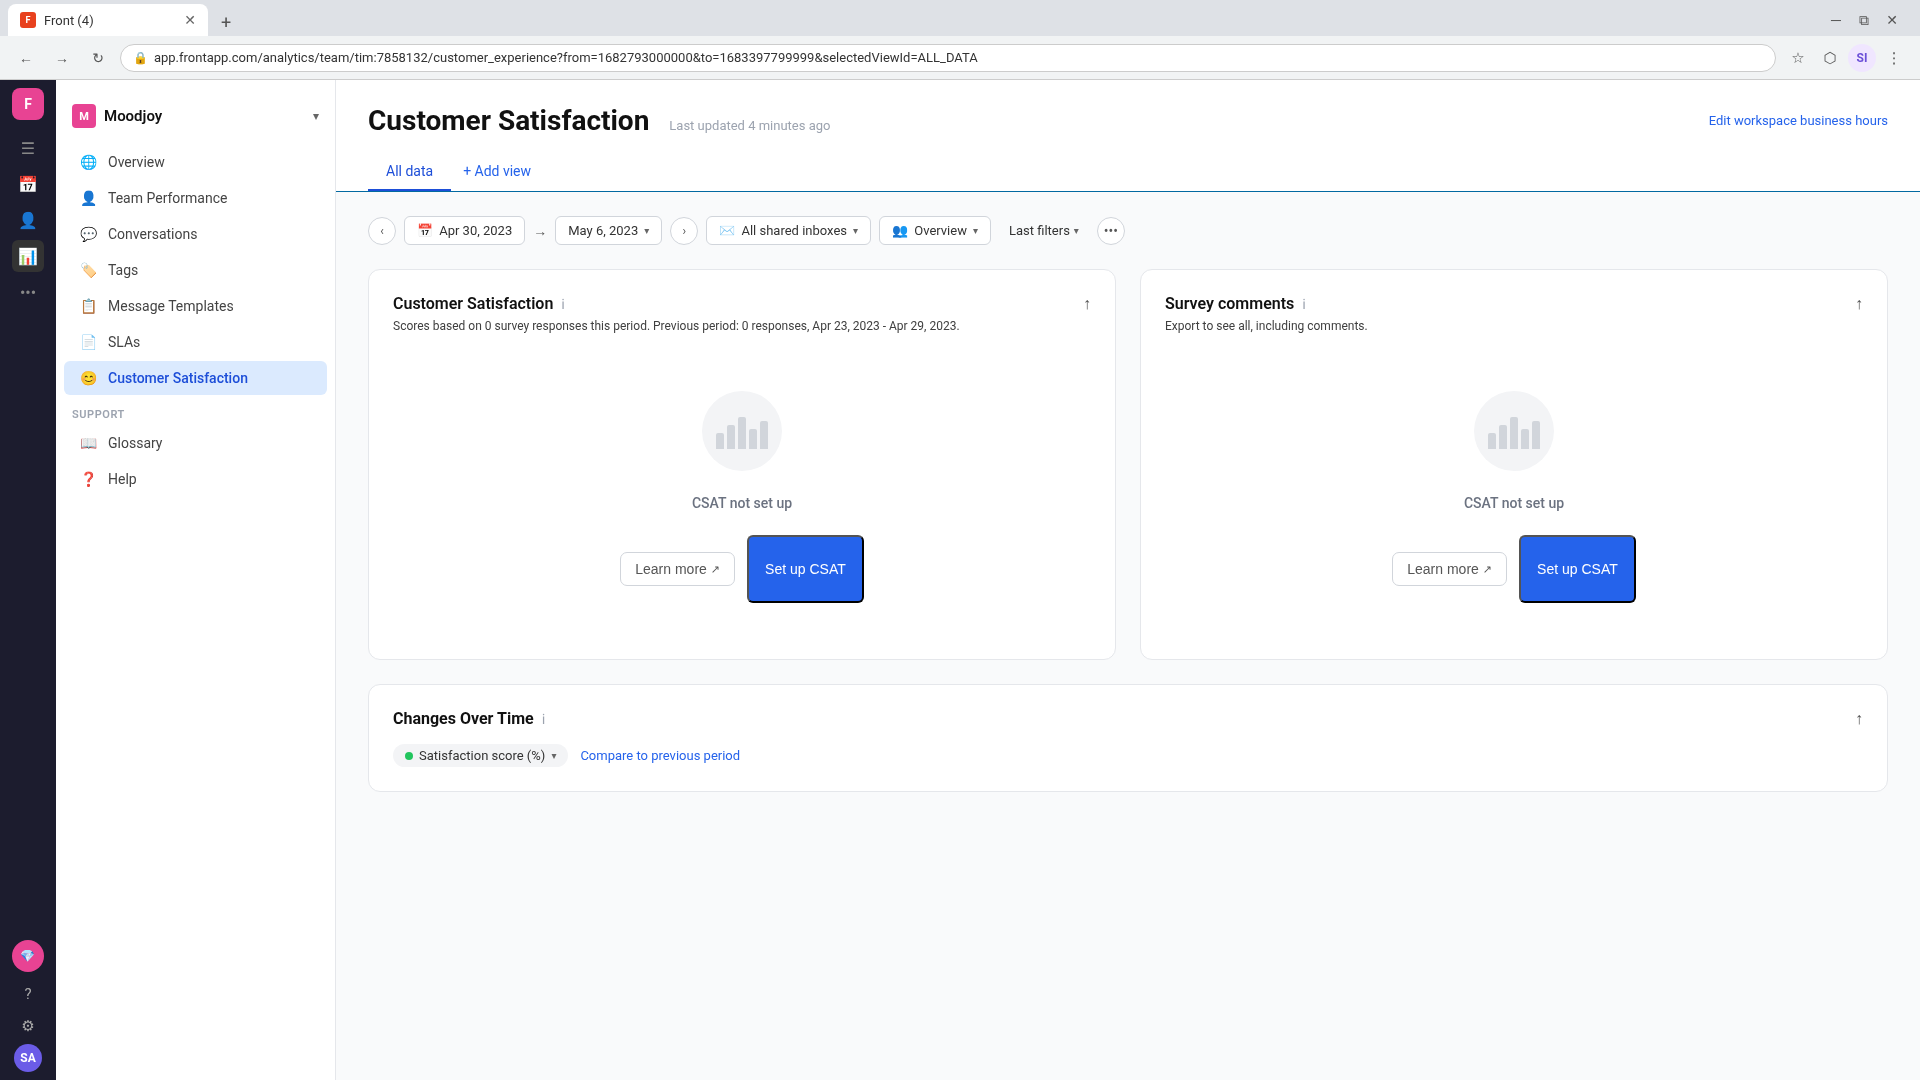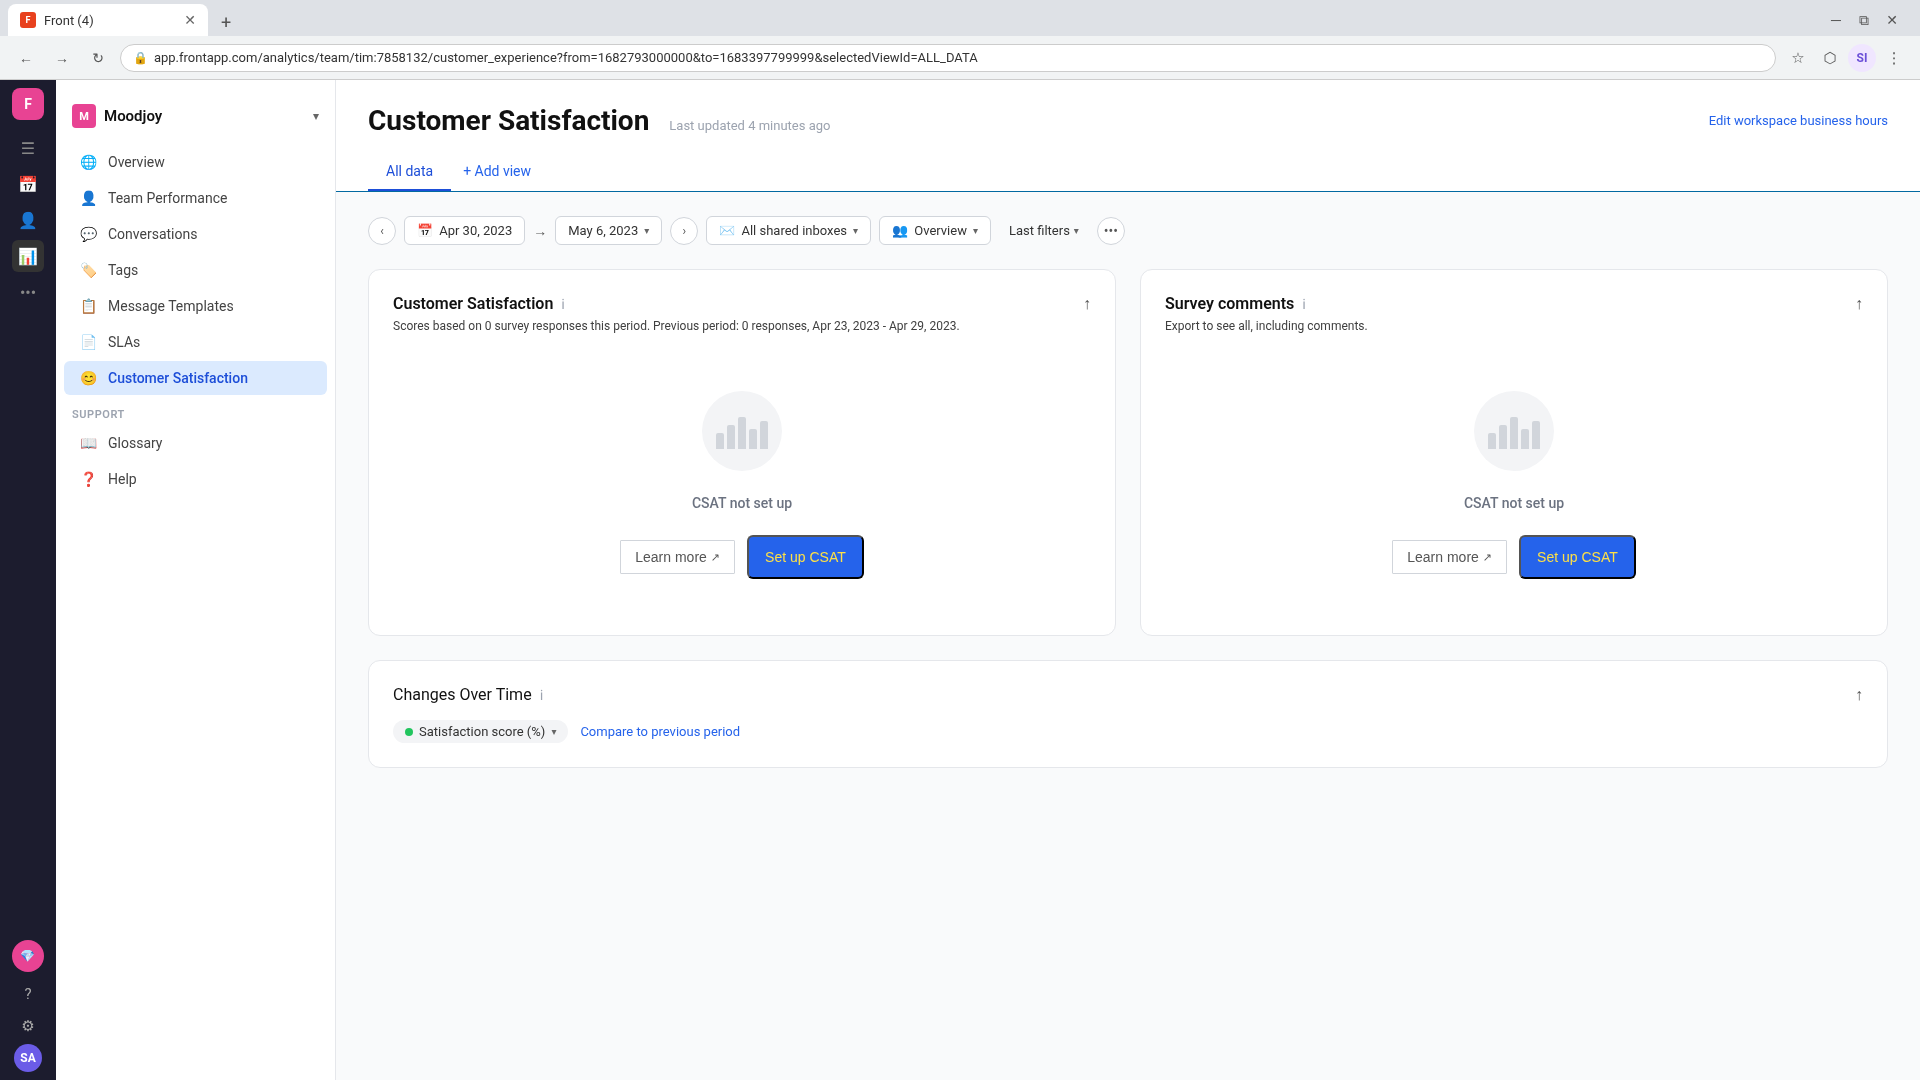--- a/index.html
+++ b/index.html
@@ -75,27 +75,27 @@
     .card { background: #fff; border: 1px solid #e5e7eb; border-radius: 12px; padding: 24px; }
     .card-header { display: flex; align-items: center; gap: 8px; margin-bottom: 4px; }
     .card-title { font-size: 16px; font-weight: 600; color: #111; }
     .card-info-icon { color: #9ca3af; font-size: 14px; cursor: pointer; }
     .card-export-btn { margin-left: auto; cursor: pointer; color: #555; font-size: 16px; }
     .card-subtitle { font-size: 12px; color: #404040; margin-bottom: 24px; line-height: 1.5; }
     .card-empty { display: flex; flex-direction: column; align-items: center; justify-content: center; padding: 32px 0; gap: 24px; }
     .card-empty-icon { width: 80px; height: 80px; background: #f3f4f6; border-radius: 50%; display: flex; align-items: center; justify-content: center; }
     .card-empty-label { font-size: 14px; color: #6b7280; font-weight: 500; }
     .card-empty-actions { display: flex; align-items: center; gap: 12px; }
-    .learn-more-btn { display: flex; align-items: center; gap: 4px; font-size: 14px; color: #555; cursor: pointer; border: 1px solid #d1d5db; border-radius: 1px; padding: 8px 14px; background: #fff; }
-    .setup-csat-btn { font-size: 14px; color: #fde047; background: #2563eb; border-radius: 6px; padding: 12px 16px; cursor: pointer; font-weight: 500; }
+    .learn-more-btn { display: flex; align-items: center; gap: 4px; font-size: 14px; color: #555; cursor: pointer; border: 1px solid #d1d5db; border-radius: 7px; padding: 8px 14px; background: #fff; }
+    .setup-csat-btn { font-size: 14px; color: #ffffff; background: #2563eb; border-radius: 6px; padding: 24px 16px; cursor: pointer; font-weight: 500; }
 
     
     .changes-section { background: #fff; border: 1px solid #e5e7eb; border-radius: 12px; padding: 24px; }
     .changes-header { display: flex; align-items: center; gap: 8px; margin-bottom: 16px; }
-    .changes-title { font-size: 16px; font-weight: 400; color: #111; }
+    .changes-title { font-size: 16px; font-weight: 700; color: #111; }
     .changes-subtitle-row { display: flex; align-items: center; gap: 12px; }
     .satisfaction-score-badge { display: flex; align-items: center; gap: 6px; background: #f3f4f6; border-radius: 16px; padding: 4px 12px; font-size: 13px; color: #333; cursor: pointer; }
     .satisfaction-dot { width: 8px; height: 8px; border-radius: 50%; background: #22c55e; }
     .compare-link { font-size: 13px; color: #2563eb; cursor: pointer; }
 
     
     .bar-chart-icon { display: flex; align-items: flex-end; gap: 3px; height: 36px; }
     .bar-chart-icon .bar { background: #d1d5db; border-radius: 2px 2px 0 0; width: 8px; }
 
     

